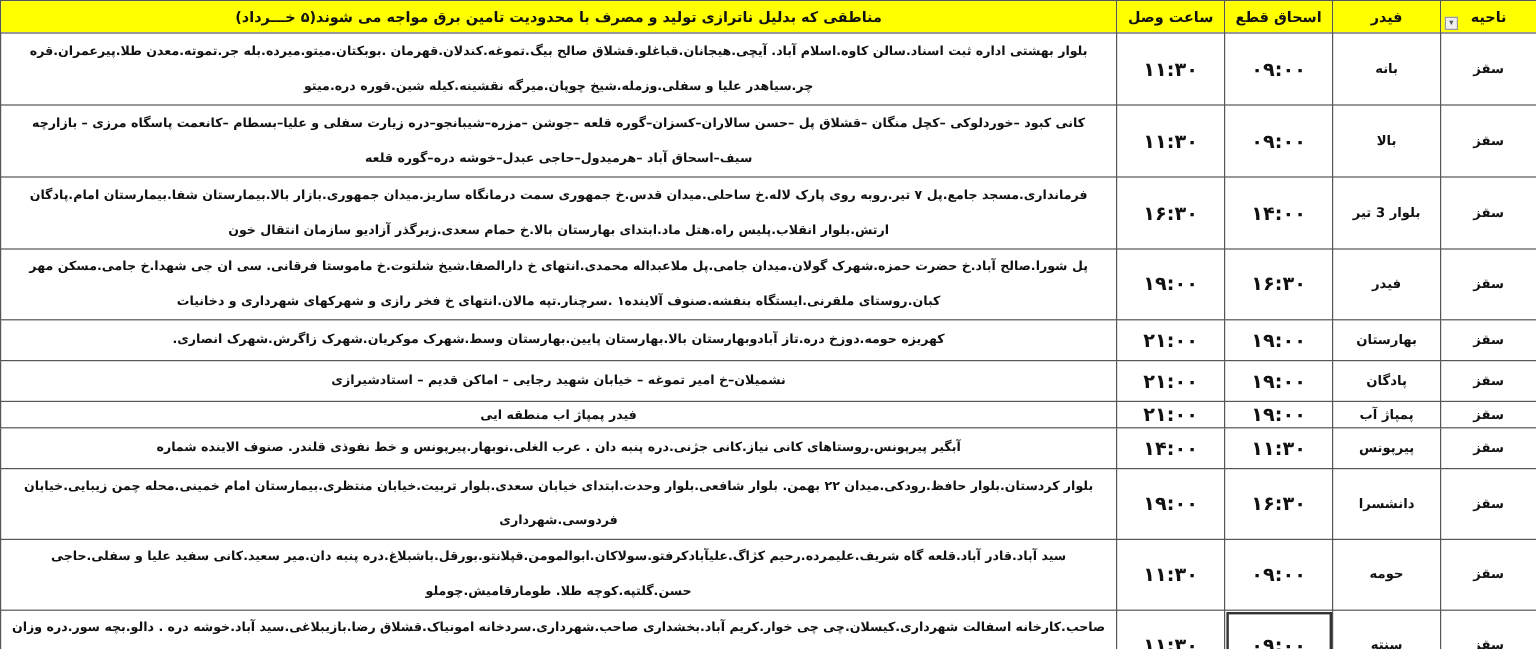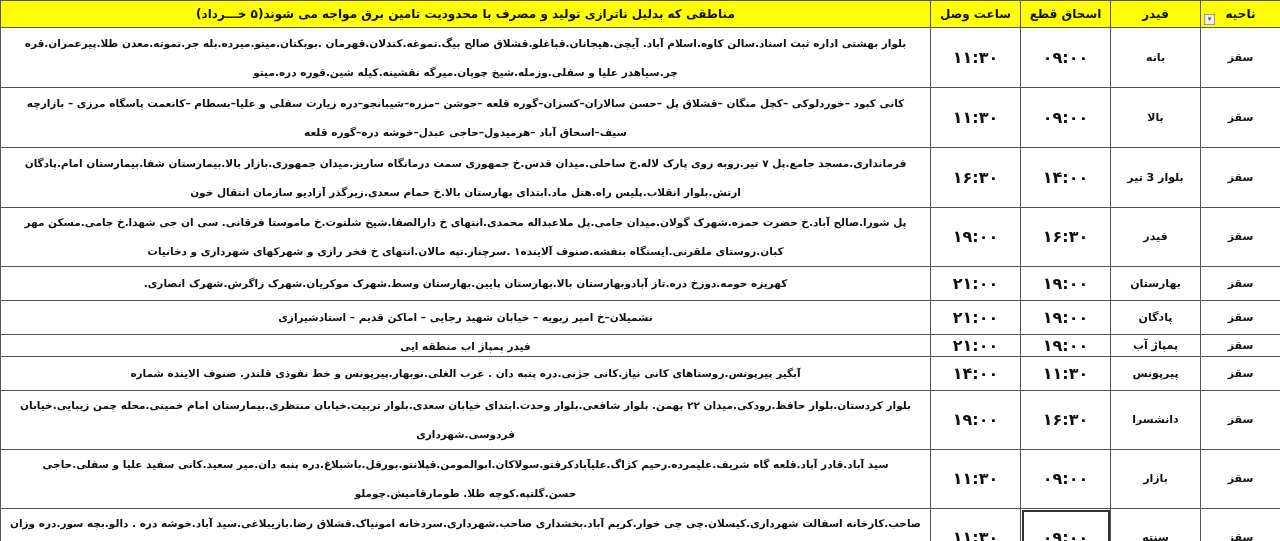--- a/index.html
+++ b/index.html
@@ -71,21 +71,21 @@
       <td>بهارستان</td>
       <td class="time">۱۹:۰۰</td>
       <td class="time">۲۱:۰۰</td>
       <td class="desc">کهریزه حومه.دوزخ دره.تاز آبادوبهارستان بالا.بهارستان پایین.بهارستان وسط.شهرک موکریان.شهرک زاگرش.شهرک انصاری.</td>
     </tr>
     <tr class="h34">
       <td>سقز</td>
       <td>پادگان</td>
       <td class="time">۱۹:۰۰</td>
       <td class="time">۲۱:۰۰</td>
-      <td class="desc">نشمیلان–خ امیر زبویه – خیابان شهید رجایی – اماکن قدیم – استادشیرازی</td>
+      <td class="desc">نشمیلان–خ امیر تموغه – خیابان شهید رجایی – اماکن قدیم – استادشیرازی</td>
     </tr>
     <tr class="h22">
       <td>سقز</td>
       <td>پمپاژ آب</td>
       <td class="time">۱۹:۰۰</td>
       <td class="time">۲۱:۰۰</td>
       <td class="desc">فیدر پمپاژ اب منطقه ایی</td>
     </tr>
     <tr class="h34">
       <td>سقز</td>
@@ -96,21 +96,21 @@
     </tr>
     <tr class="h34">
       <td>سقز</td>
       <td>دانشسرا</td>
       <td class="time">۱۶:۳۰</td>
       <td class="time">۱۹:۰۰</td>
       <td class="desc">بلوار کردستان.بلوار حافظ.رودکی.میدان ۲۲ بهمن. بلوار شافعی.بلوار وحدت.ابتدای خیابان سعدی.بلوار تربیت.خیابان منتظری.بیمارستان امام خمینی.محله چمن زیبایی.خیابان فردوسی.شهرداری</td>
     </tr>
     <tr class="h34">
       <td>سقز</td>
-      <td>بازار</td>
+      <td>حومه</td>
       <td class="time">۰۹:۰۰</td>
       <td class="time">۱۱:۳۰</td>
       <td class="desc">سید آباد.قادر آباد.قلعه گاه شریف.علیمرده.رحیم کژاگ.علیآبادکرفتو.سولاکان.ابوالمومن.قپلانتو.بورقل.باشبلاغ.دره پنبه دان.میر سعید.کانی سفید علیا و سفلی.حاجی حسن.گلتپه.کوچه طلا. طومارقامیش.چوملو</td>
     </tr>
     <tr class="h34">
       <td>سقز</td>
       <td>سنته</td>
       <td class="time sel">۰۹:۰۰</td>
       <td class="time">۱۱:۳۰</td>
       <td class="desc">صاحب.کارخانه اسفالت شهرداری.کیسلان.چی چی خوار.کریم آباد.بخشداری صاحب.شهرداری.سردخانه امونیاک.قشلاق رضا.بازیبلاغی.سید آباد.خوشه دره . دالو.بچه سور.دره وزان سفلی. کاکه سیاو</td>

